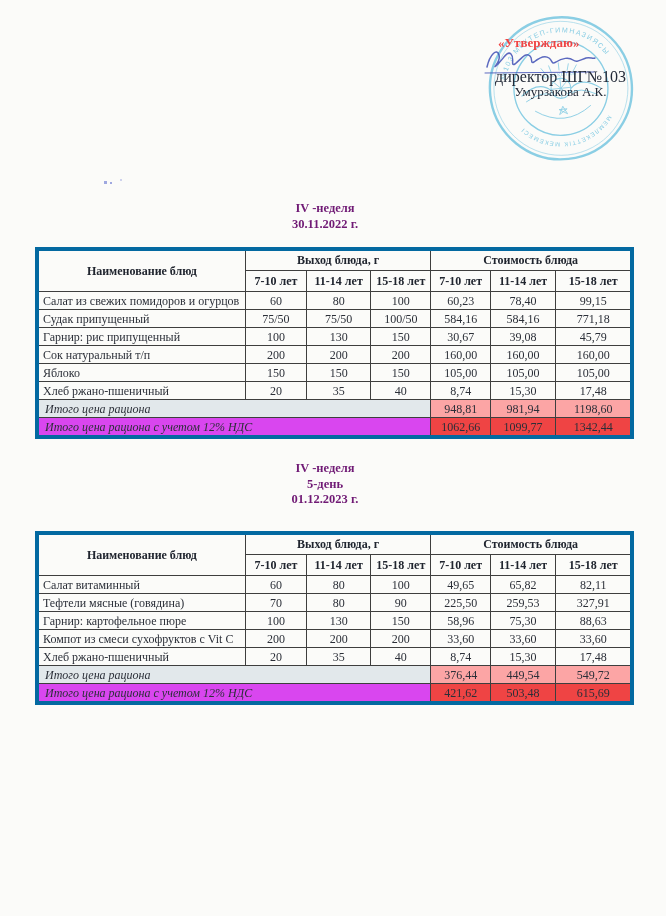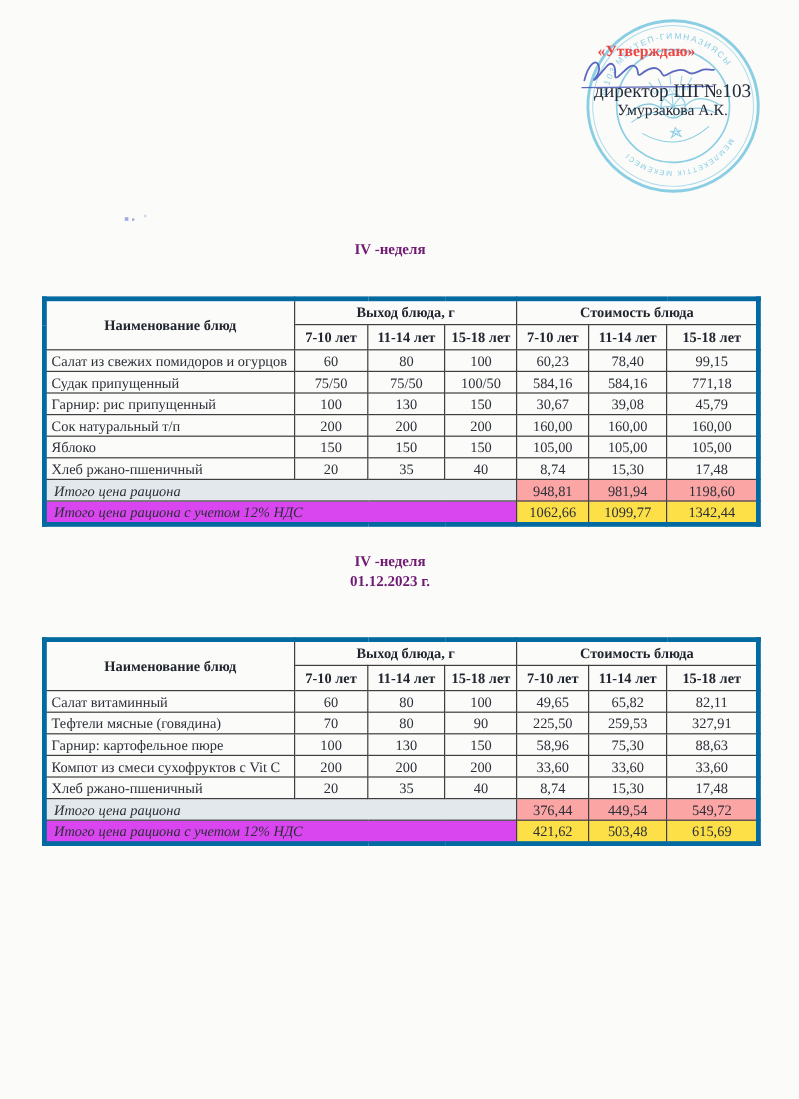--- a/index.html
+++ b/index.html
@@ -40,21 +40,21 @@
   .menu-table th{font-weight:bold;text-align:center;padding:1px 2px;color:#20252f;}
   .menu-table th.h-group{height:17px;}
   .menu-table tr.age-row th{height:18px;}
   .menu-table td{padding:1px 4px;line-height:14px;height:15px;}
   .menu-table td.c-name{text-align:left;}
   .menu-table td.c-num{text-align:center;}
   .menu-table tr.total-row td{font-weight:normal;height:15px;}
   .menu-table tr.total-row td.t-label{font-style:italic;text-align:left;padding-left:6px;background:#e2e8eb;}
   .menu-table tr.total-row td.c-num{background:#fca5a5;}
   .menu-table tr.vat-row td.t-label{background:#d946ef;}
-  .menu-table tr.vat-row td.c-num{background:#fde047;}
+  .menu-table tr.vat-row td.c-num{background:#ef4444;}
 </style>
 </head>
 <body>
 
 <div class="page">
 
   <svg class="stamp-svg" viewBox="0 0 162 158">
     <g stroke="#7ec9e2" fill="none" opacity="0.9">
       <circle cx="78" cy="78" r="71" stroke-width="2.4"></circle>
       <circle cx="78" cy="78" r="67" stroke-width="0.8" opacity="0.7"></circle>
@@ -99,20 +99,21 @@
     <g fill="#5566cc" opacity="0.55">
       <rect x="6" y="4" width="3" height="3"></rect>
       <rect x="12" y="5" width="2" height="2"></rect>
       <rect x="22" y="2" width="2" height="2" opacity="0.5"></rect>
     </g>
   </svg>
 
 
   <div class="subheading s1">
     <div>IV -неделя</div>
+    <div>30.11.2022 г.</div>
   </div>
 
   <table class="menu-table t1">
     <colgroup>
       <col style="width:35%">
         <col style="width:10.3%">
         <col style="width:10.8%">
         <col style="width:10.1%">
       <col style="width:10%">
         <col style="width:11%">
@@ -200,20 +201,21 @@
         <td colspan="4" class="t-label">Итого цена рациона с учетом 12% НДС</td>
         <td class="c-num">1062,66</td>
         <td class="c-num">1099,77</td>
         <td class="c-num">1342,44</td>
       </tr>
     </tfoot>
   </table>
 
   <div class="subheading s2">
     <div>IV -неделя</div>
+    <div>5-день</div>
     <div>01.12.2023 г.</div>
   </div>
 
   <table class="menu-table t2">
     <colgroup>
       <col style="width:35%">
         <col style="width:10.3%">
         <col style="width:10.8%">
         <col style="width:10.1%">
       <col style="width:10%">

